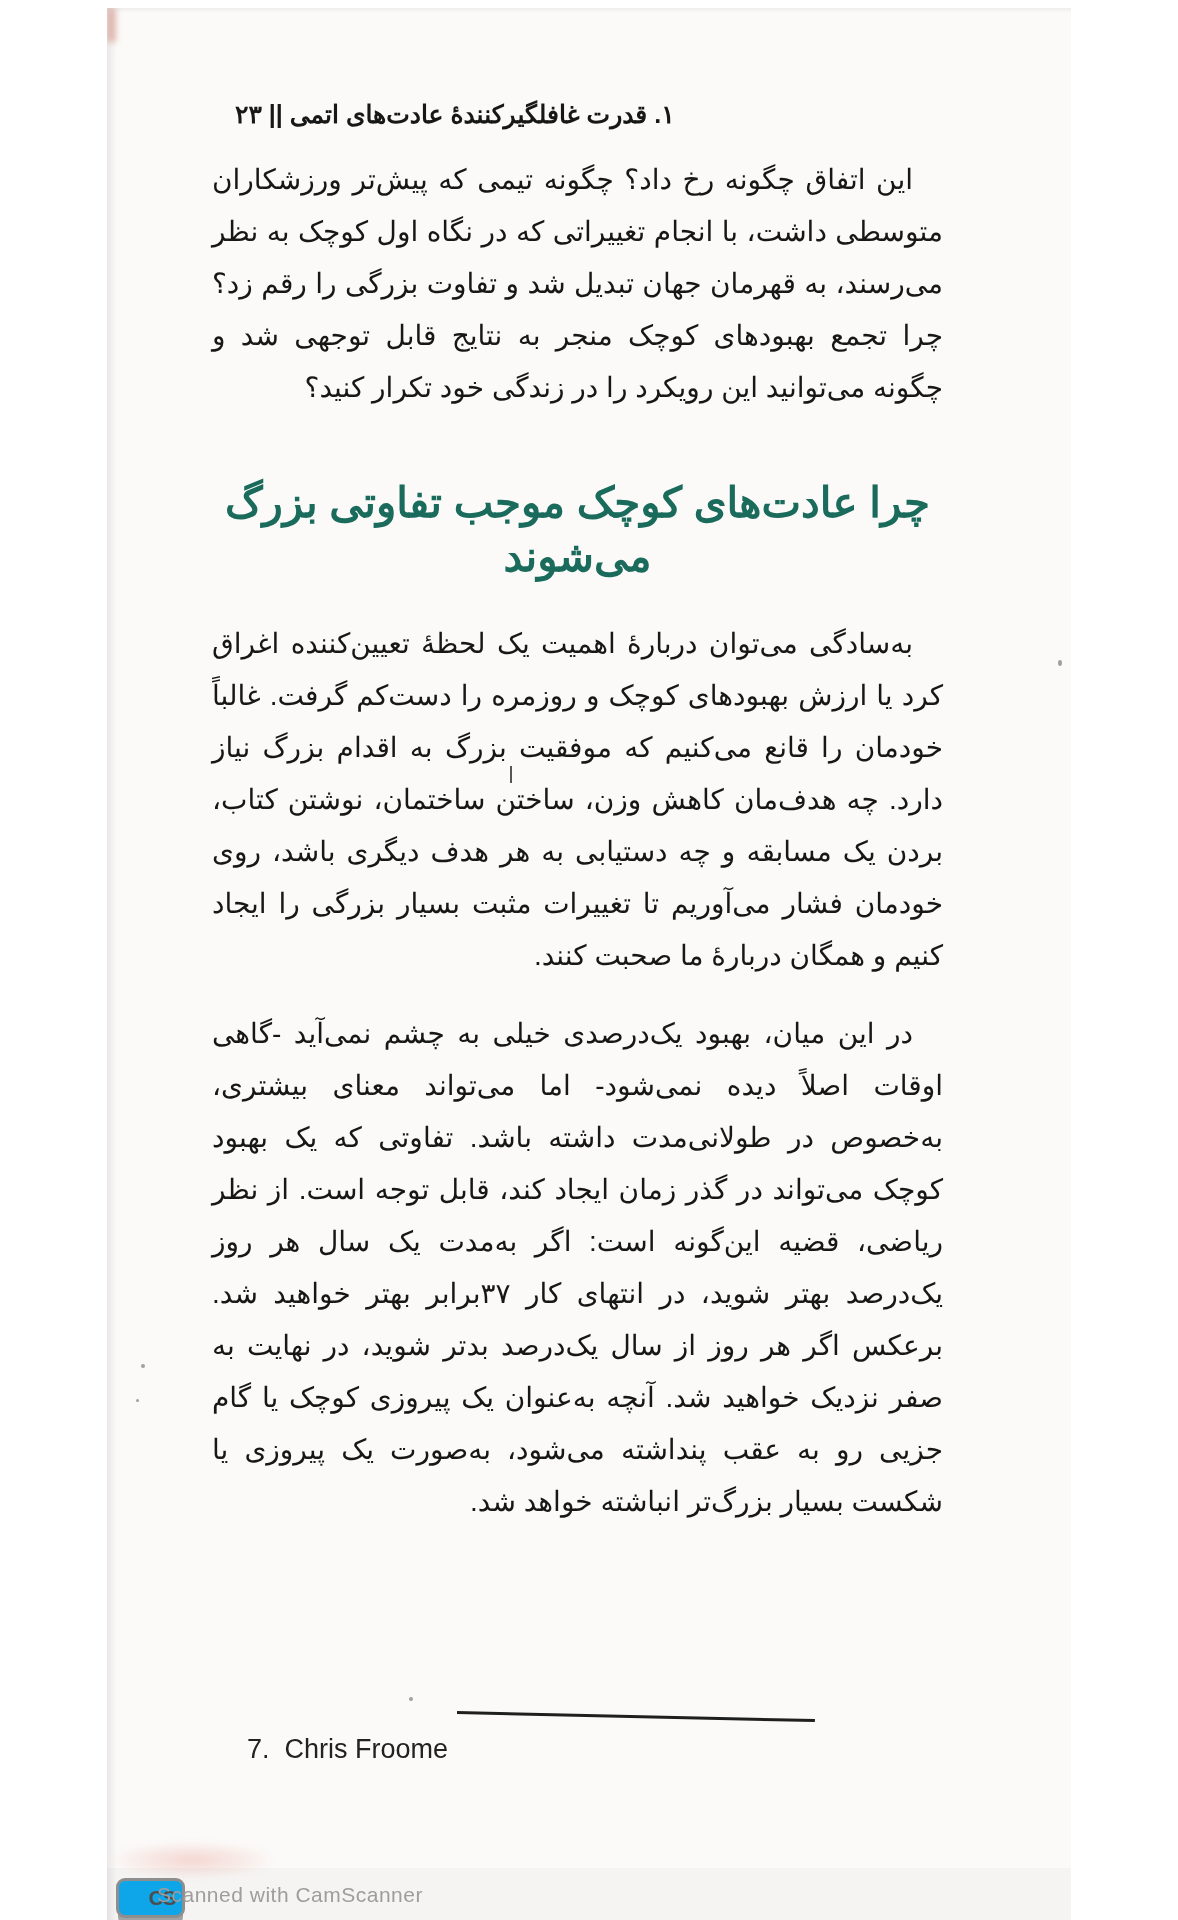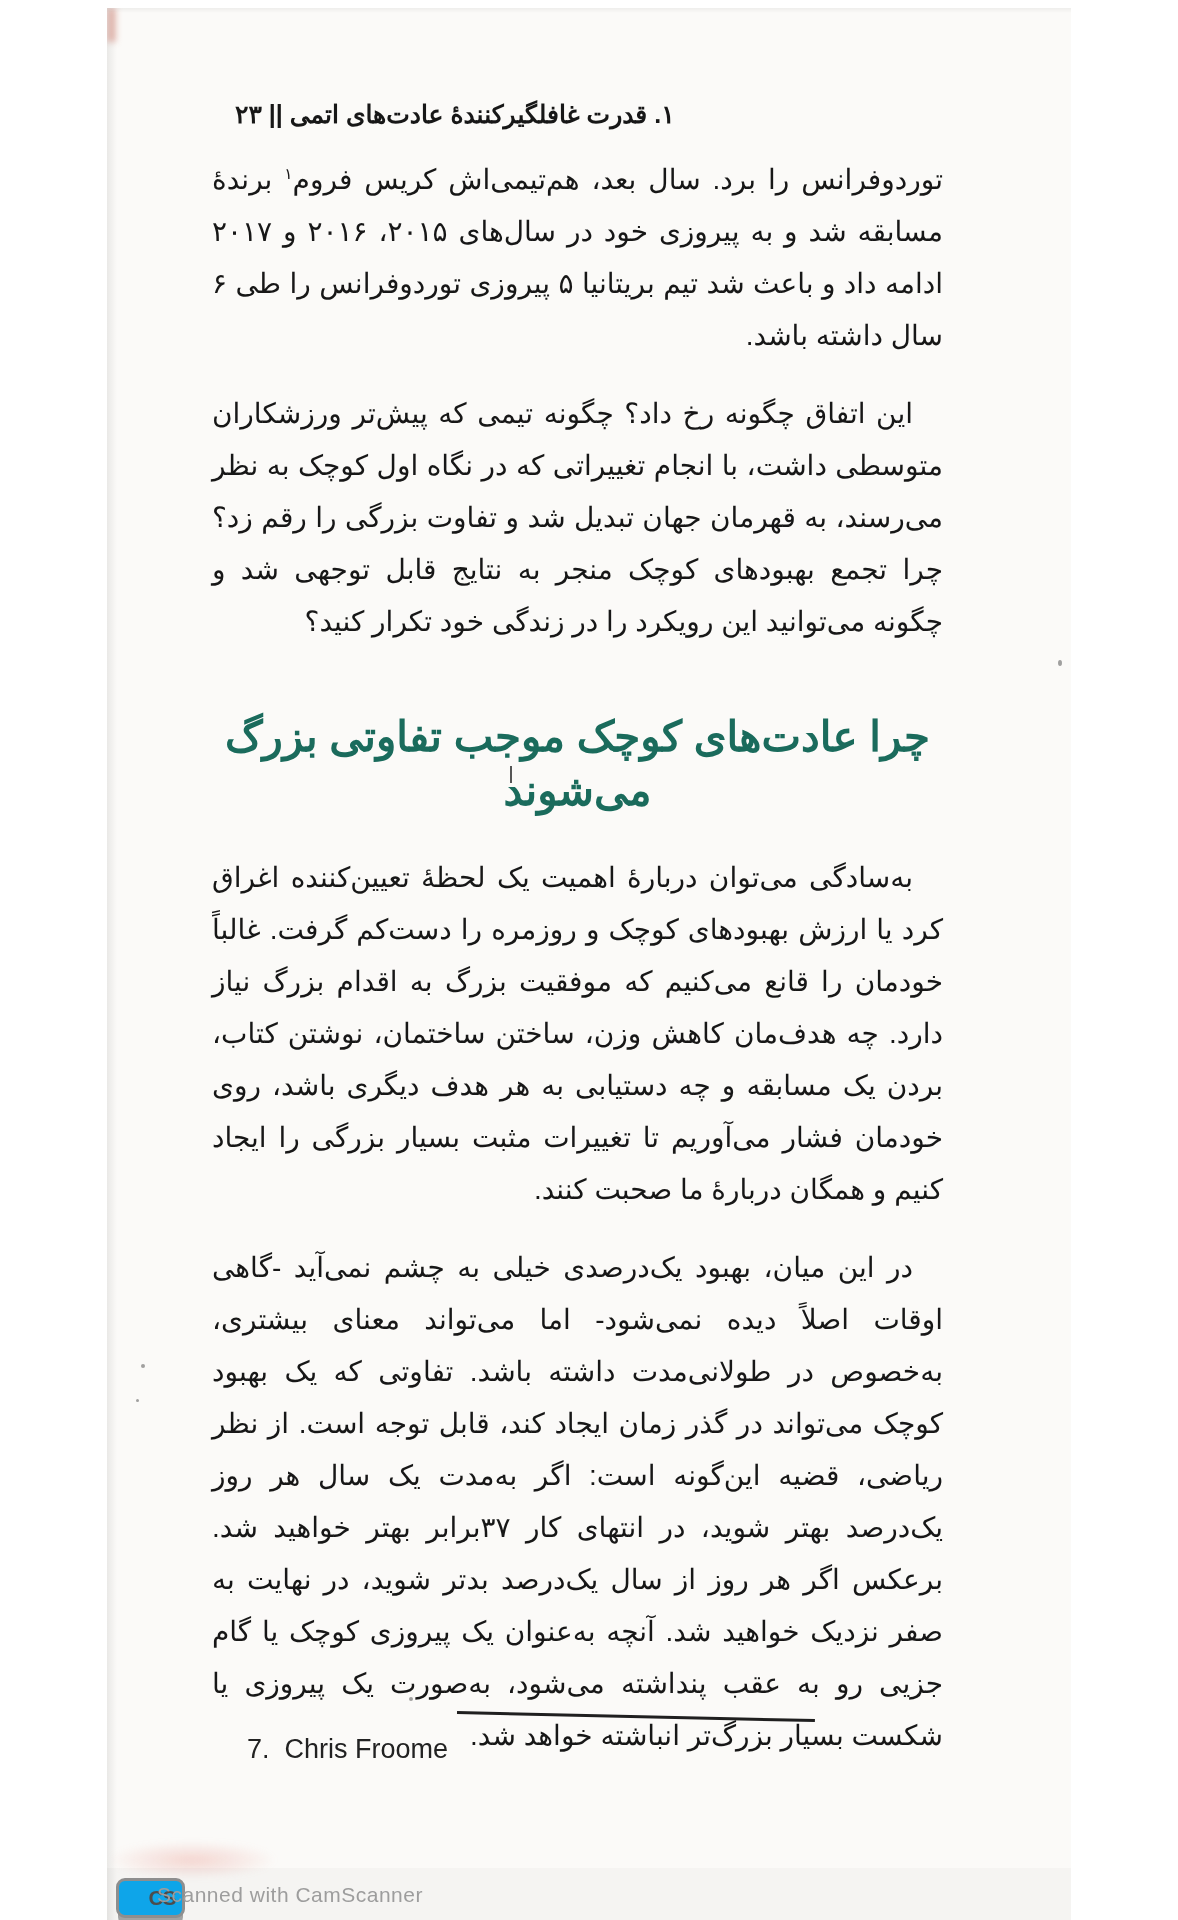--- a/index.html
+++ b/index.html
@@ -95,21 +95,20 @@
   <div class="speck" style="left:34px;top:1356px;width:4px;height:4px;"></div>
   <div class="speck" style="left:29px;top:1391px;width:3px;height:3px;"></div>
   <div class="speck" style="left:302px;top:1689px;width:4px;height:4px;"></div>
 
   <header class="page-header">
     <span>۱. قدرت غافلگیرکنندهٔ عادت‌های اتمی  ||  ۲۳</span>
   </header>
 
   <main class="text-column">
 
-    <p class="para"><span>توردوفرانس را برد. سال بعد، هم‌تیمی‌اش کریس فروم</span><sup class="fn-marker">۱</sup><span> برندهٔ مسابقه شد و به پیروزی خود در سال‌های ۲۰۱۵، ۲۰۱۶ و ۲۰۱۷ ادامه داد و باعث شد تیم بریتانیا ۵ پیروزی توردوفرانس را طی ۶ سال داشته باشد.</span></p>
 
 
     <p class="para indent">این اتفاق چگونه رخ داد؟ چگونه تیمی که پیش‌تر ورزشکاران متوسطی داشت، با انجام تغییراتی که در نگاه اول کوچک به نظر می‌رسند، به قهرمان جهان تبدیل شد و تفاوت بزرگی را رقم زد؟ چرا تجمع بهبودهای کوچک منجر به نتایج قابل توجهی شد و چگونه می‌توانید این رویکرد را در زندگی خود تکرار کنید؟</p>
 
     <h2 class="section-heading">چرا عادت‌های کوچک موجب تفاوتی بزرگ می‌شوند</h2>
 
     <p class="para indent">به‌سادگی می‌توان دربارهٔ اهمیت یک لحظهٔ تعیین‌کننده اغراق کرد یا ارزش بهبودهای کوچک و روزمره را دست‌کم گرفت. غالباً خودمان را قانع می‌کنیم که موفقیت بزرگ به اقدام بزرگ نیاز دارد. چه هدف‌مان کاهش وزن، ساختن ساختمان، نوشتن کتاب، بردن یک مسابقه و چه دستیابی به هر هدف دیگری باشد، روی خودمان فشار می‌آوریم تا تغییرات مثبت بسیار بزرگی را ایجاد کنیم و همگان دربارهٔ ما صحبت کنند.</p>
 
     <p class="para indent">در این میان، بهبود یک‌درصدی خیلی به چشم نمی‌آید -گاهی اوقات اصلاً دیده نمی‌شود- اما می‌تواند معنای بیشتری، به‌خصوص در طولانی‌مدت داشته باشد. تفاوتی که یک بهبود کوچک می‌تواند در گذر زمان ایجاد کند، قابل توجه است. از نظر ریاضی، قضیه این‌گونه است: اگر به‌مدت یک سال هر روز یک‌درصد بهتر شوید، در انتهای کار ۳۷برابر بهتر خواهید شد. برعکس اگر هر روز از سال یک‌درصد بدتر شوید، در نهایت به صفر نزدیک خواهید شد. آنچه به‌عنوان یک پیروزی کوچک یا گام جزیی رو به عقب پنداشته می‌شود، به‌صورت یک پیروزی یا شکست بسیار بزرگ‌تر انباشته خواهد شد.</p>
 

